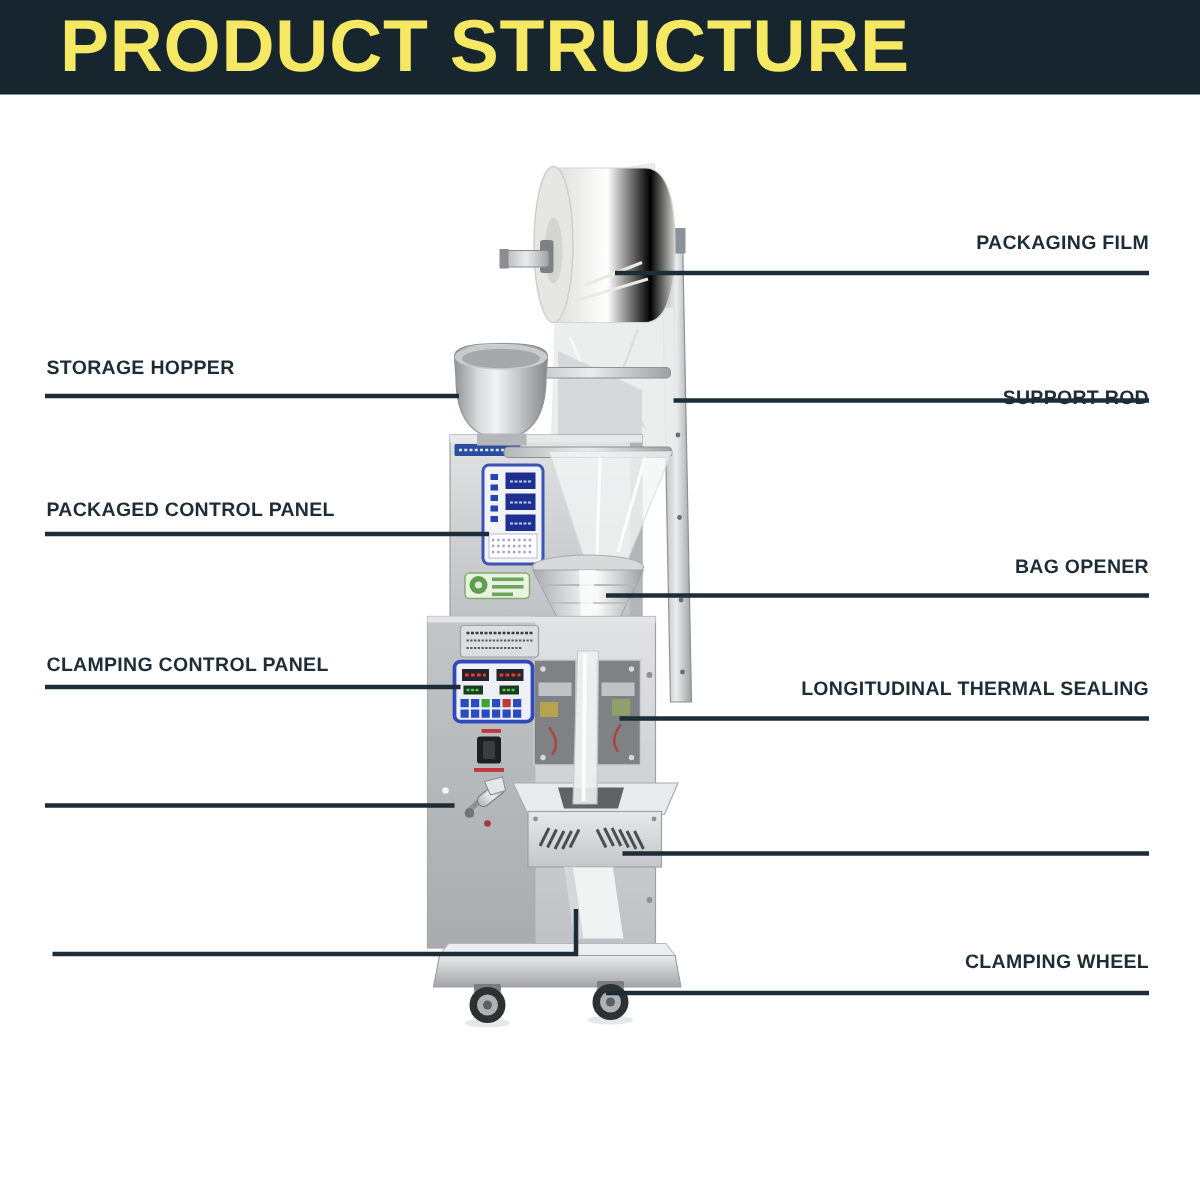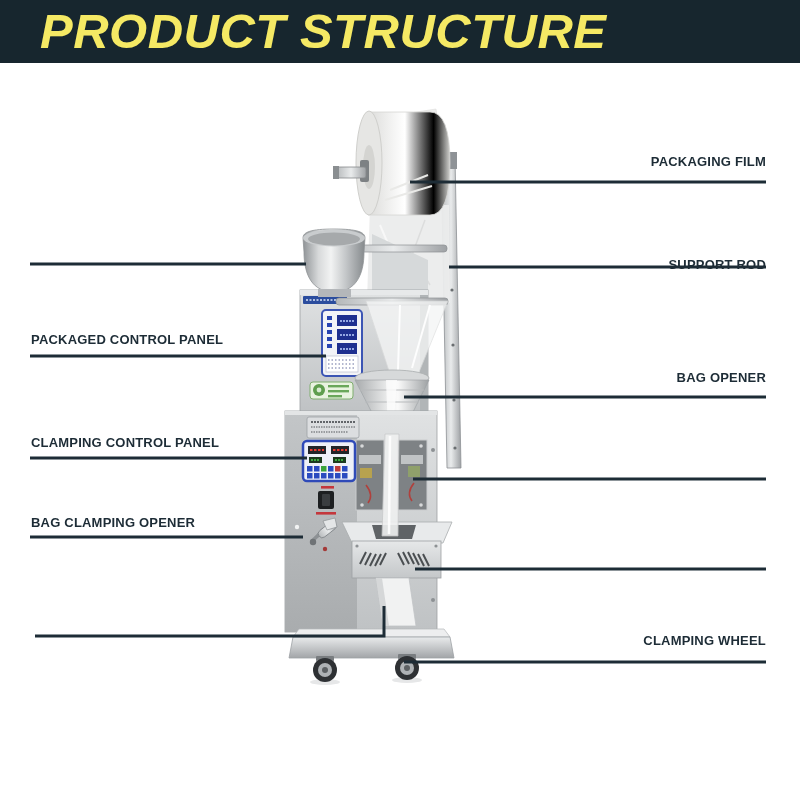--- a/index.html
+++ b/index.html
@@ -12,21 +12,21 @@
   .page{
     position:relative;width:800px;height:800px;background:#ffffff;
     font-family:"Liberation Sans", sans-serif;overflow:hidden;
   }
   .header{
     position:absolute;top:0;left:0;width:800px;height:63px;
     background:var(--header-bg);display:flex;align-items:center;
   }
   .title{
     color:var(--title);font-size:49px;font-weight:700;letter-spacing:0.5px;
-    padding-left:40px;white-space:nowrap;line-height:1;font-style:italic;
+    padding-left:40px;white-space:nowrap;line-height:1;
   }
   .figure{position:absolute;top:0;left:0;}
   .lbl{
     position:absolute;color:var(--label-text);font-size:13px;font-weight:700;
     letter-spacing:0.2px;white-space:nowrap;line-height:18px;
   }
   .lbl.r{text-align:right;}
   .leader{stroke:var(--leader-line);stroke-width:3;fill:none;}
 </style>
 </head>
@@ -311,22 +311,23 @@
       <polyline class="leader" points="35,636 384,636 384,606"></polyline>
       <line class="leader" x1="410" y1="182" x2="766" y2="182"></line>
       <line class="leader" x1="449" y1="267" x2="766" y2="267"></line>
       <line class="leader" x1="404" y1="397" x2="766" y2="397"></line>
       <line class="leader" x1="413" y1="479" x2="766" y2="479"></line>
       <line class="leader" x1="415" y1="569" x2="766" y2="569"></line>
       <line class="leader" x1="404" y1="662" x2="766" y2="662"></line>
     </g>
   </svg>
 
+  <div class="lbl" style="left:31px;top:236px">STORAGE HOPPER</div>
   <div class="lbl" style="left:31px;top:331px">PACKAGED CONTROL PANEL</div>
   <div class="lbl" style="left:31px;top:434px">CLAMPING CONTROL PANEL</div>
-  <div class="lbl" style="left:31px;top:514px">BAG CLAMPING OPENER</div>
 
   <div class="lbl r" style="right:34px;top:153px">PACKAGING FILM</div>
   <div class="lbl r" style="right:34px;top:256px">SUPPORT ROD</div>
   <div class="lbl r" style="right:34px;top:369px">BAG OPENER</div>
+  <div class="lbl r" style="right:34px;top:450px">LONGITUDINAL THERMAL SEALING</div>
   <div class="lbl r" style="right:34px;top:632px">CLAMPING WHEEL</div>
 
 </div>
 
 </body></html>

